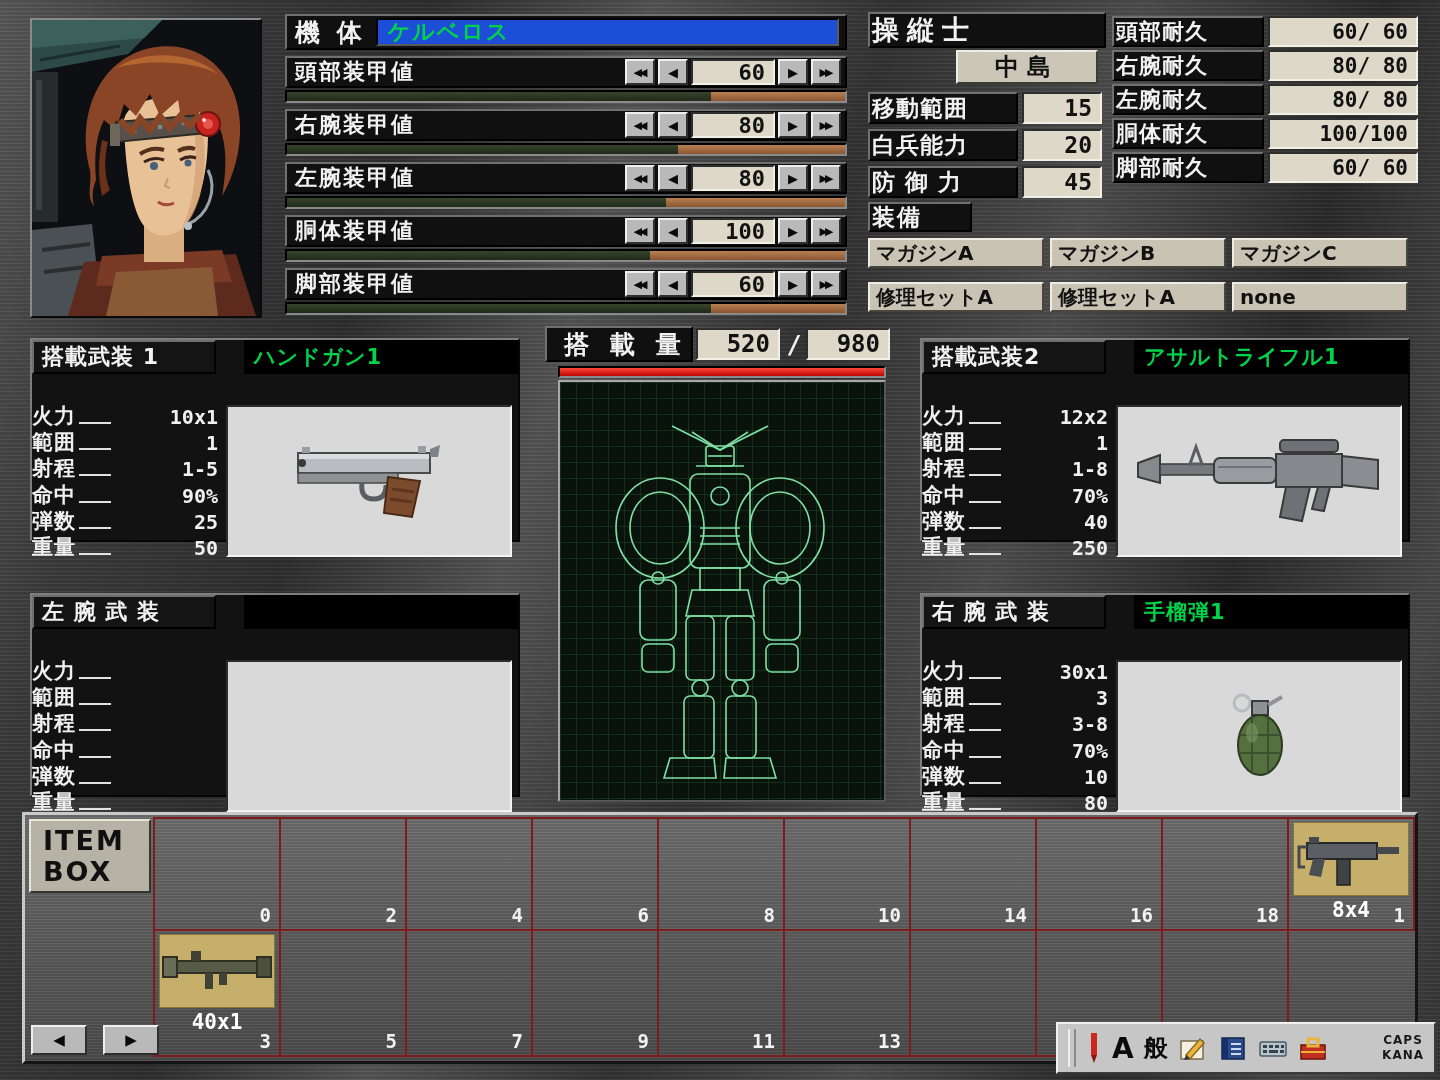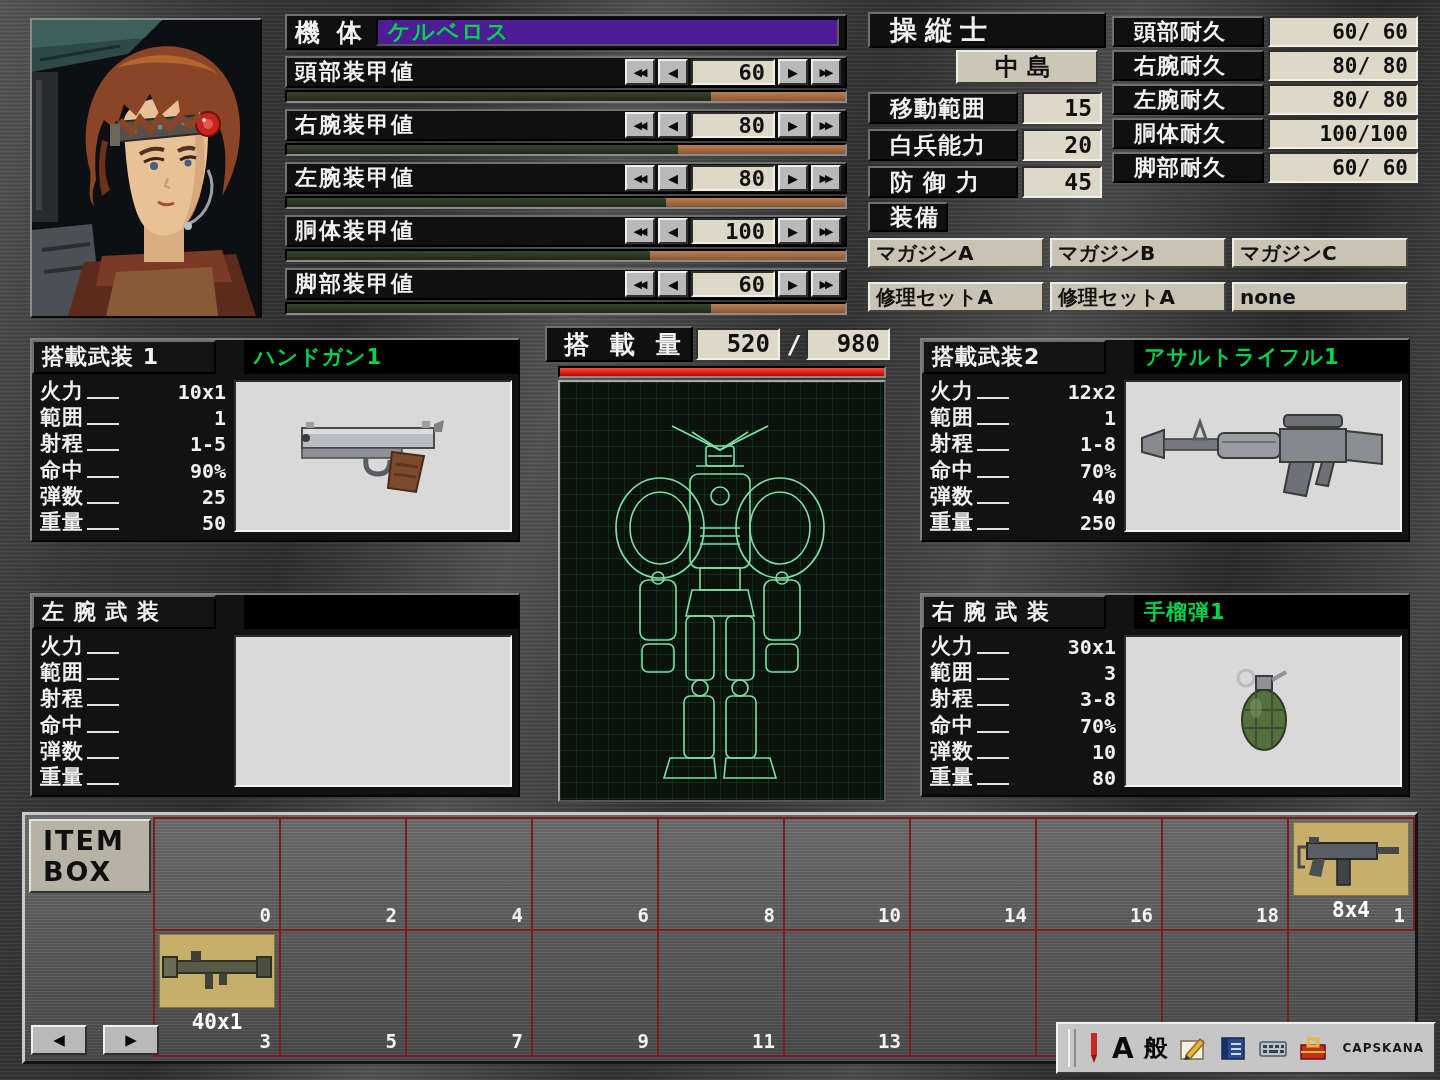--- a/index.html
+++ b/index.html
@@ -9,21 +9,21 @@
   .screen { position:relative; width:1440px; height:1080px;
     background-color:#3c3c3c;
     background-image:
       repeating-linear-gradient(0deg, rgba(255,255,255,0.05) 0px, rgba(255,255,255,0.05) 1px, rgba(0,0,0,0) 1px, rgba(0,0,0,0.09) 3px, rgba(0,0,0,0) 4px),
       linear-gradient(105deg,#575757 0%,#3a3a3a 12%,#2e2e2e 25%,#535353 38%,#323232 52%,#4c4c4c 66%,#2a2a2a 80%,#484848 92%,#343434 100%);
   }
   .abs { position:absolute; }
 
   
   .plate { background:#101010; border:2px solid; border-color:#707070 #000 #000 #707070; color:#f2f2f2; }
-  .darkfield { background:#4c1d95; border:2px solid; border-color:#000 #5a5a5a #5a5a5a #000; }
+  .darkfield { background:#1d4ed8; border:2px solid; border-color:#000 #5a5a5a #5a5a5a #000; }
   .valbox { background:#ded8c8; border:2px solid; border-color:#2e2e2e #f2efe6 #f2efe6 #2e2e2e; color:#111;
     font-family:"DejaVu Sans Mono", monospace; font-weight:bold; display:flex; align-items:center; justify-content:flex-end; padding-right:8px; }
   .btn3d { background:#b9b9b9; border:2px solid; border-color:#efefef #2f2f2f #2f2f2f #efefef; color:#0a0a0a;
     display:flex; align-items:center; justify-content:center; cursor:pointer; font-family:inherit; }
 
   
   .portrait { left:30px; top:18px; width:232px; height:300px; border:2px solid; border-color:#8a8a8a #0a0a0a #0a0a0a #8a8a8a; background:#0d0f12; }
 
   
   .machine { left:285px; top:14px; width:562px; }
@@ -36,30 +36,30 @@
   .armor-lbl { font-size:22px; font-weight:bold; letter-spacing:2px; white-space:nowrap; }
   .spin-group { margin-left:auto; display:flex; align-items:center; gap:3px; }
   .spin { width:30px; height:26px; font-size:13px; }
   .spin .dbl { font-size:11px; letter-spacing:-3px; margin-right:2px; }
   .armor-val { width:84px; height:26px; font-size:22px; }
   .gauge { margin-top:2px; height:13px; border:2px solid; border-color:#000 #8a8a8a #8a8a8a #000;
     background:linear-gradient(180deg,#b97f52,#8a5732); }
   .gfill { height:100%; background:linear-gradient(180deg,#37452c,#20291b); }
 
   
-  .lblplate { display:flex; align-items:center; padding-left:20px; font-weight:bold; white-space:nowrap; }
+  .lblplate { display:flex; align-items:center; padding-left:2px; font-weight:bold; white-space:nowrap; }
   .pilot-title { left:868px; top:12px; width:238px; height:36px; font-size:27px; letter-spacing:8px; }
   .pilot-name { left:956px; top:50px; width:142px; height:34px; background:#ccc6b8; border:2px solid;
     border-color:#f0ede4 #3c3c36 #3c3c36 #f0ede4; color:#111; font-weight:bold; font-size:24px; letter-spacing:8px;
     display:flex; align-items:center; justify-content:center; }
   .pstat-lbl { width:150px; height:32px; font-size:23px; letter-spacing:1px; }
   .pstat-val { width:80px; height:32px; font-size:23px; }
   .dur-lbl { width:152px; height:31px; font-size:22px; letter-spacing:1px; }
   .dur-val { width:150px; height:31px; font-size:21px; }
-  .equip-lbl { left:868px; top:202px; width:80px; height:30px; font-size:23px; letter-spacing:2px; }
+  .equip-lbl { left:868px; top:202px; width:104px; height:30px; font-size:23px; letter-spacing:2px; }
   .equip-grid { left:868px; top:238px; width:552px; display:grid; grid-template-columns:repeat(3,176px); column-gap:6px; row-gap:14px; }
   .equip-slot { height:30px; background:#c9c3b4; border:2px solid; border-color:#efece4 #46463e #46463e #efece4;
     color:#111; font-weight:bold; font-size:20px; display:flex; align-items:center; padding-left:6px; cursor:pointer; white-space:nowrap; overflow:hidden; }
 
   
   .pay-plate { left:545px; top:326px; width:148px; height:36px; font-size:25px; letter-spacing:6px; justify-content:center; padding-left:13px; }
   .pay-val { height:32px; width:84px; font-size:24px; }
   .pay-slash { left:784px; top:328px; width:20px; height:32px; color:#f2f2f2; font-weight:bold; font-size:25px;
     font-family:"DejaVu Sans Mono",monospace; display:flex; align-items:center; justify-content:center; }
   .paybar { left:558px; top:366px; width:328px; height:12px; border:2px solid; border-color:#000 #8a8a8a #8a8a8a #000; background:#4a0000; }
@@ -69,21 +69,21 @@
   .mech { left:558px; top:380px; width:328px; height:422px; background:#0a120c;
     border:2px solid; border-color:#a8a8a8 #565656 #565656 #a8a8a8; }
 
   
   .wpanel { width:490px; height:204px; background:#121212; border:2px solid; border-color:#7e7e7e #060606 #060606 #7e7e7e; }
   .whead { height:34px; display:flex;gap:28px; }
   .wtitle { width:184px; height:34px; background:#141414; border:2px solid; border-color:#6e6e6e #000 #000 #6e6e6e;
     color:#f2f2f2; font-weight:bold; font-size:22px; letter-spacing:1px; display:flex; align-items:center; padding-left:8px; white-space:nowrap; }
   .wname { flex:1; background:#000; color:#00d24a; font-weight:bold; font-size:21px; letter-spacing:1px;
     display:flex; align-items:center; padding-left:10px; cursor:pointer; white-space:nowrap; }
-  .wbody { display:flex; height:164px; padding:2px 4px 4px 8px; }
+  .wbody { display:flex; height:164px; padding:2px 4px 4px 0;margin-top:25px; }
   .wstats { width:186px; display:flex; flex-direction:column; justify-content:space-evenly; }
   .stat { height:25px; display:flex; align-items:flex-end; color:#f0f0f0; }
   .stat .lbl { font-size:21px; font-weight:bold; letter-spacing:1px; line-height:1; }
   .stat .rule { width:32px; border-bottom:2px solid #e2e2e2; margin:0 0 3px 3px; }
   .stat .val { margin-left:auto; font-family:"DejaVu Sans Mono",monospace; font-weight:bold; font-size:20px; line-height:1; }
   .wwell { flex:1; margin:4px 2px 2px 8px; background:#d9d9d9; border:2px solid; border-color:#2c2c2c #f4f4f4 #f4f4f4 #2c2c2c;
     display:flex; align-items:center; justify-content:center; cursor:pointer; }
 
   
   .itembox { left:22px; top:812px; width:1396px; height:252px; border:3px solid; border-color:#c9c9c9 #141414 #141414 #c9c9c9;
@@ -104,21 +104,21 @@
   .pgbtn { width:56px; height:30px; font-size:15px; }
 
   
   .imebar { left:1056px; top:1022px; width:380px; height:52px; background:#c6c6c6; border:2px solid;
     border-color:#f0f0f0 #3a3a3a #3a3a3a #f0f0f0; display:flex; align-items:center; padding:0 10px; gap:10px; z-index:5; }
   .ime-grip { width:8px; height:38px; border-left:2px solid #efefef; border-right:2px solid #8a8a8a; }
   .ime-text { color:#0a0a0a; font-weight:bold; }
   .ime-A { font-size:28px; }
   .ime-gen { font-size:24px; }
   .ime-icon { width:30px; height:30px; display:flex; align-items:center; justify-content:center; cursor:pointer; }
-  .ime-state { margin-left:auto; display:flex; flex-direction:row; line-height:1.25; color:#1a1a1a;
+  .ime-state { margin-left:auto; display:flex; flex-direction:column; line-height:1.25; color:#1a1a1a;
     font-size:12px; font-weight:bold; letter-spacing:1px;align-items:center; }
   .ime-state span { cursor:pointer; }
 </style>
 </head>
 <body>
 
 <div class="screen">
 
   <div class="abs portrait">
     <svg width="228" height="296" viewBox="0 0 228 296">

